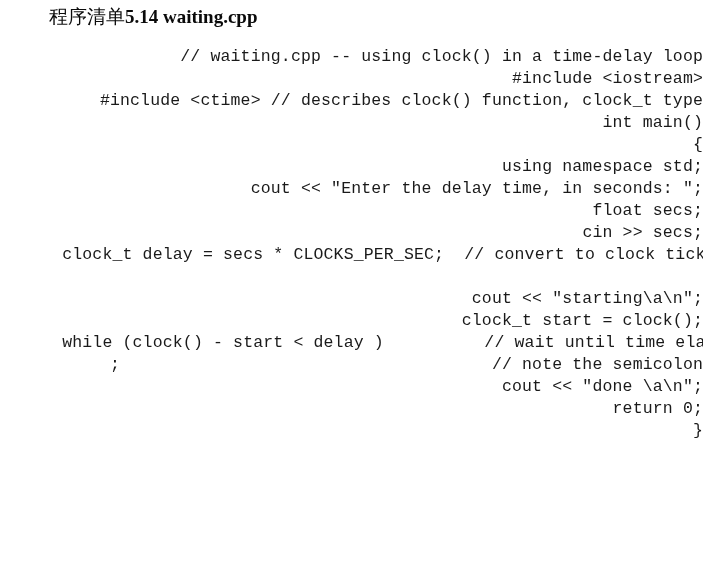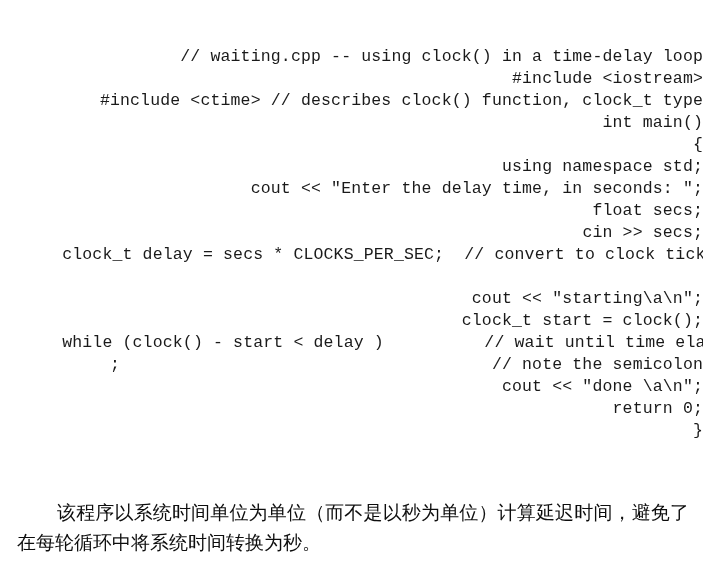--- a/index.html
+++ b/index.html
@@ -83,18 +83,20 @@
     text-align: justify;
     text-justify: inter-character;
     color: #0d0d0d;
   }
 </style>
 </head>
 <body>
 
 <div id="page">
 
+  <div class="listing-title">
+    <span class="cjk">程序清单</span><span class="latin">5.14 waiting.cpp</span>
+  </div>
 
   <div class="code-block" id="code-listing"><div class="code-line">// waiting.cpp -- using clock() in a time-delay loop</div><div class="code-line">#include &lt;iostream&gt;</div><div class="code-line">#include &lt;ctime&gt; // describes clock() function, clock_t type</div><div class="code-line">int main()</div><div class="code-line">{</div><div class="code-line">    using namespace std;</div><div class="code-line">    cout &lt;&lt; "Enter the delay time, in seconds: ";</div><div class="code-line">    float secs;</div><div class="code-line">    cin &gt;&gt; secs;</div><div class="code-line">    clock_t delay = secs * CLOCKS_PER_SEC;  // convert to clock ticks</div><div class="code-line blank">&nbsp;</div><div class="code-line">    cout &lt;&lt; "starting\a\n";</div><div class="code-line">    clock_t start = clock();</div><div class="code-line">    while (clock() - start &lt; delay )          // wait until time elapses</div><div class="code-line">        ;                                     // note the semicolon</div><div class="code-line">    cout &lt;&lt; "done \a\n";</div><div class="code-line">    return 0;</div><div class="code-line">}</div></div>
 
-  <div class="body-paragraph">该程序以系统时间单位为单位（而不是以秒为单位）计算延迟时间，避免了在每轮循环中将系统时间转换为秒。</div>
 
 </div>
 
 </body></html>

